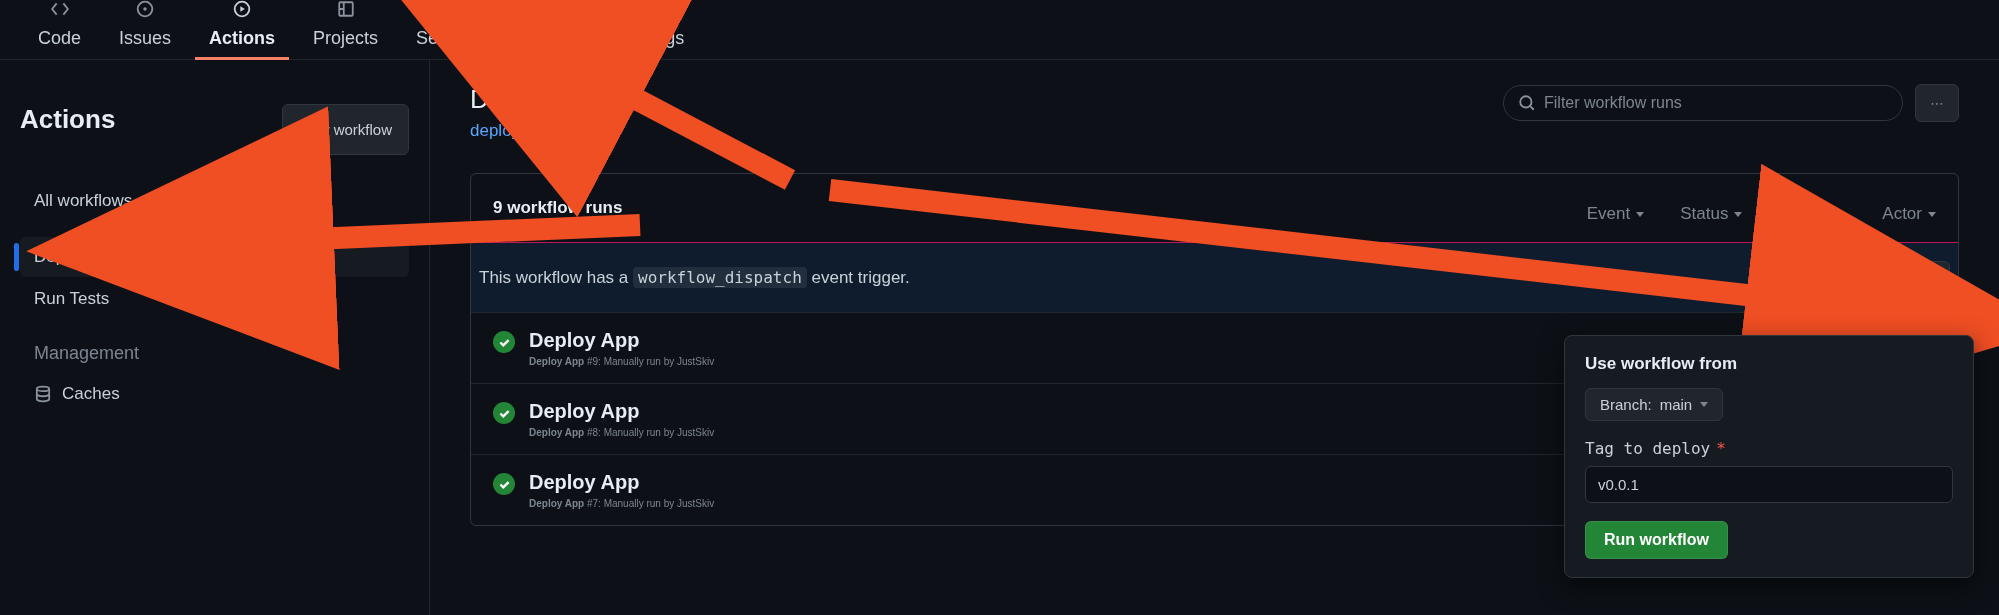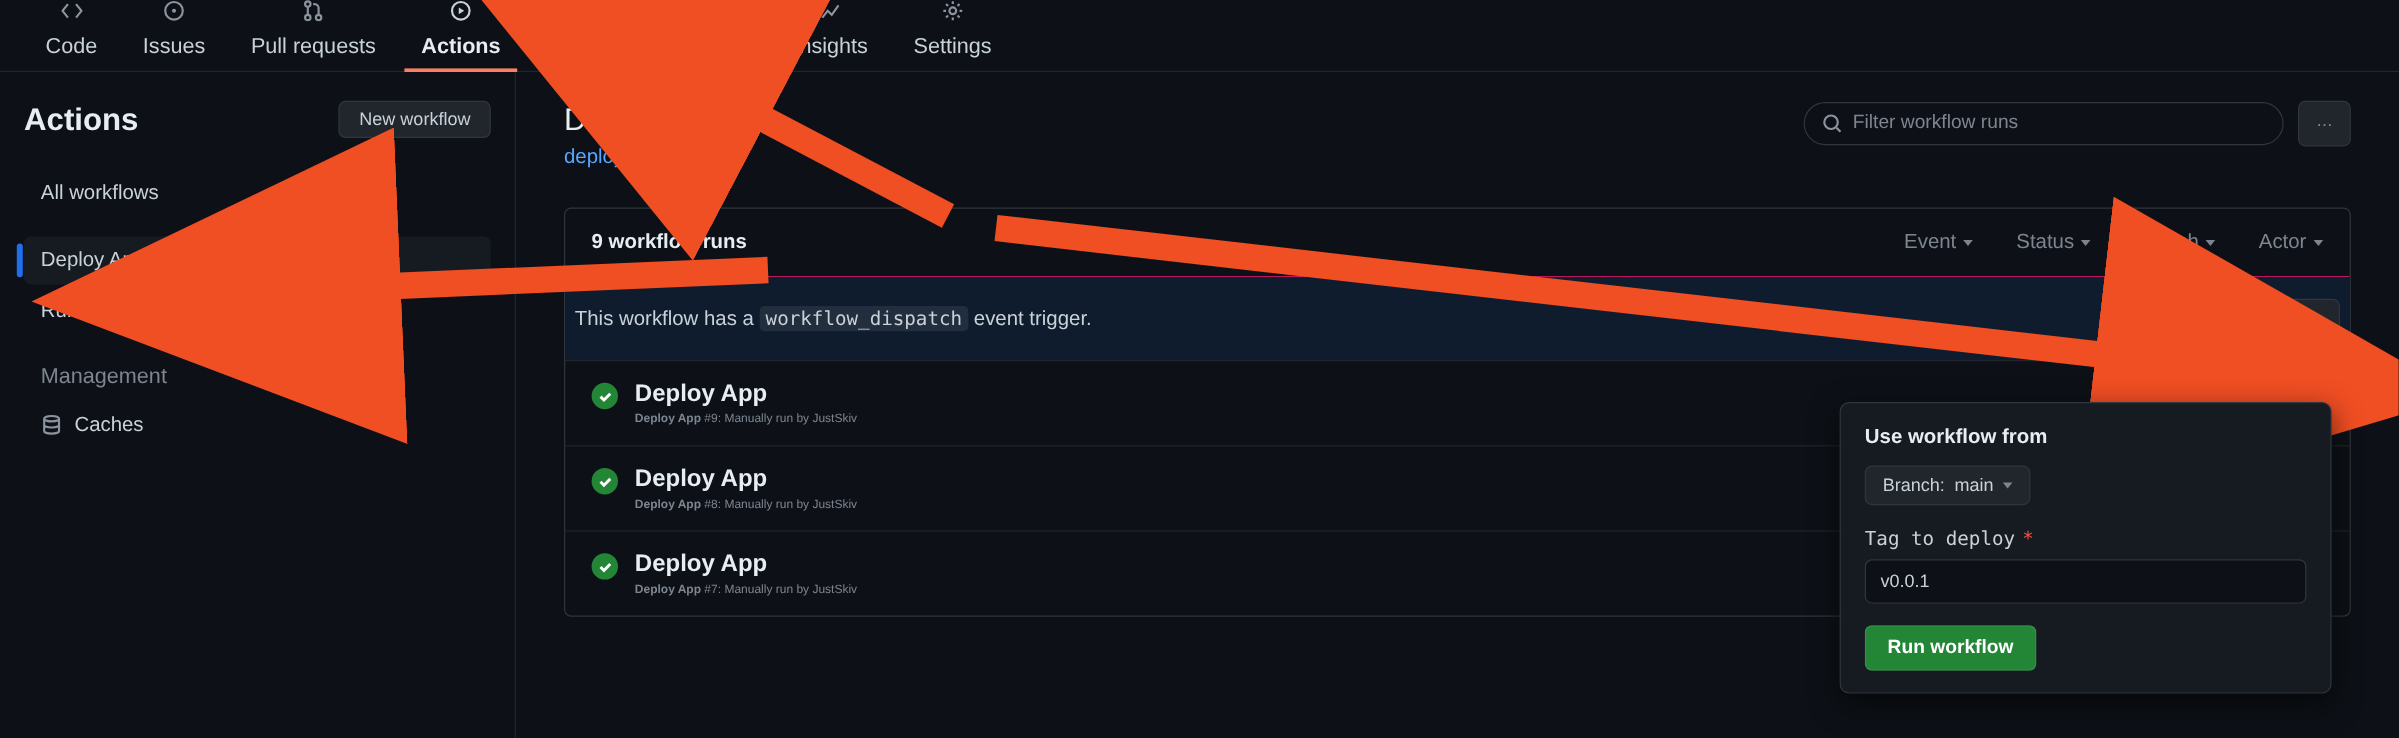--- a/index.html
+++ b/index.html
@@ -58,24 +58,25 @@
   }
   .sidebar-title {
     font-size: 26px;
     font-weight: 600;
     color: #e6edf3;
   }
   .new-workflow-btn {
     background: #21262d;
     border: 1px solid #30363d;
     color: #c9d1d9;
-    padding: 6px 16px;
+    padding: 16px 16px;
     border-radius: 6px;
     font-size: 15px;
     cursor: pointer;
+    margin-top: 20px;
   }
   .sidebar-item {
     padding: 10px 14px;
     border-radius: 6px;
     cursor: pointer;
     font-size: 17px;
     color: #c9d1d9;
     margin-bottom: 2px;
     display: flex;
     align-items: center;
@@ -168,21 +169,21 @@
   }
   .runs-header {
     display: flex;
     justify-content: space-between;
     align-items: center;
     padding: 18px 22px;
     border-bottom: 1px solid #be185d;
     font-size: 17px;
   }
   .runs-header-left { font-weight: 600; color: #e6edf3; }
-  .filter-group { display: flex; gap: 36px; font-size: 17px; }
+  .filter-group { display: flex; gap: 36px; font-size: 17px; margin-top: 12px; }
   .filter-dd { color: #7d8590; cursor: pointer; display: flex; align-items: center; gap: 6px; }
   .caret-down { width: 0; height: 0; border-left: 4px solid transparent; border-right: 4px solid transparent; border-top: 5px solid #7d8590; }
 
   .dispatch-banner {
     background: #0f1c2e;
     display: flex;
     justify-content: space-between;
     align-items: center;
     padding: 18px 8px;
     border-bottom: 1px solid #21262d;
@@ -231,21 +232,21 @@
   }
   .success-icon svg { width: 13px; height: 13px; stroke: #fff; stroke-width: 3; fill: none; }
   .run-title { font-size: 20px; font-weight: 600; color: #e6edf3; margin-bottom: 4px; }
   .run-sub { font-size: 10px; color: #7d8590; }
   .run-sub b { font-weight: 600; }
   .run-right { display: flex; align-items: center; gap: 8px; color: #7d8590; font-size: 15px; }
 
   
   .workflow-popover {
     position: absolute;
-    right: 56px;
+    right: 25px;
     top: 275px;
     width: 410px;
     background: #161b22;
     border: 1px solid #30363d;
     border-radius: 8px;
     box-shadow: 0 8px 24px rgba(0,0,0,0.6);
     padding: 18px 20px;
     z-index: 50;
   }
   .popover-title { color: #e6edf3; font-size: 17px; font-weight: 600; margin-bottom: 14px; }
@@ -316,31 +317,20 @@
     <span>Code</span>
   </div>
   <div class="repo-nav-item">
     <span class="nav-icon">
         <svg viewBox="0 0 16 16">
           <circle cx="8" cy="8" r="6.5"></circle>
           <circle cx="8" cy="8" r="1.5" fill="#8b949e" stroke="none"></circle>
         </svg>
       </span>
     <span>Issues</span>
-  </div>
-  <div class="repo-nav-item">
-    <span class="nav-icon">
-        <svg viewBox="0 0 16 16">
-          <circle cx="4" cy="3" r="2"></circle>
-          <circle cx="4" cy="13" r="2"></circle>
-          <circle cx="12" cy="13" r="2"></circle>
-          <path d="M4 5v6M12 11V6a3 3 0 0 0-3-3H8"></path>
-        </svg>
-      </span>
-    <span>Pull requests</span>
   </div>
   <div class="repo-nav-item active">
     <span class="nav-icon">
         <svg viewBox="0 0 16 16">
           <circle cx="8" cy="8" r="6.5"></circle>
           <path d="M6.5 5.5l4 2.5-4 2.5z" fill="#c9d1d9" stroke="none"></path>
         </svg>
       </span>
     <span>Actions</span>
   </div>

